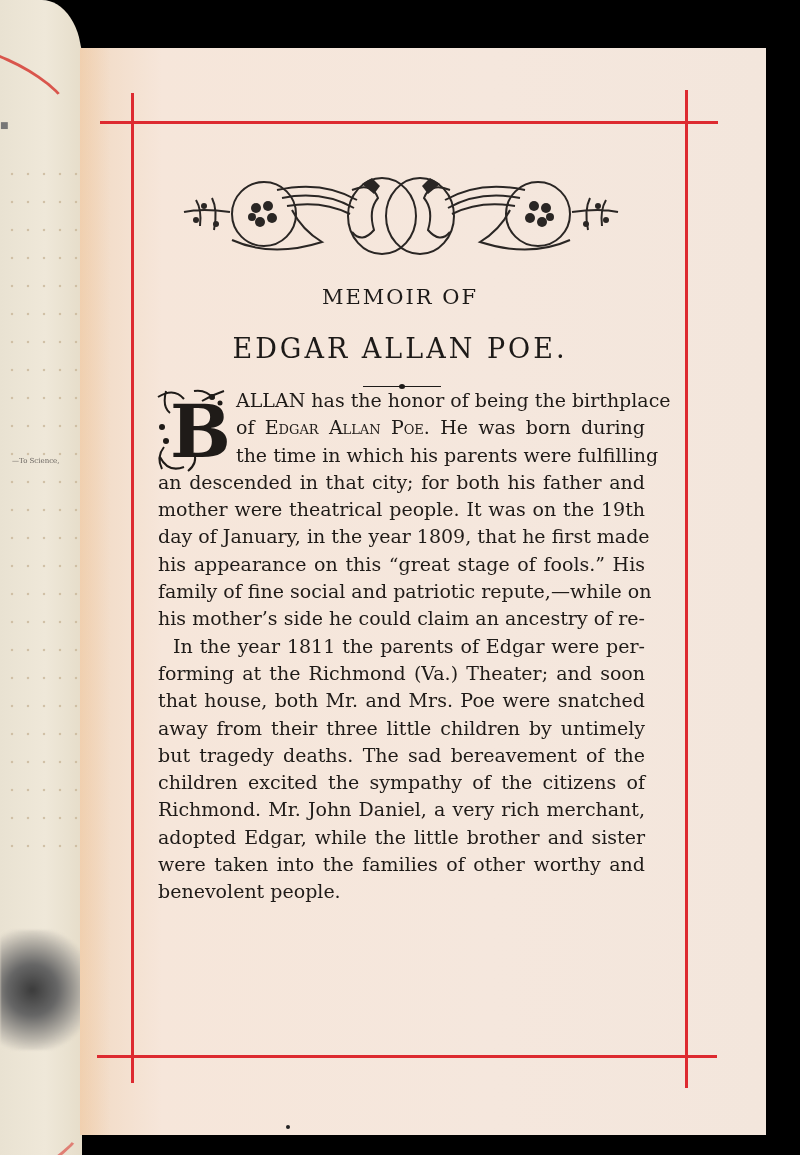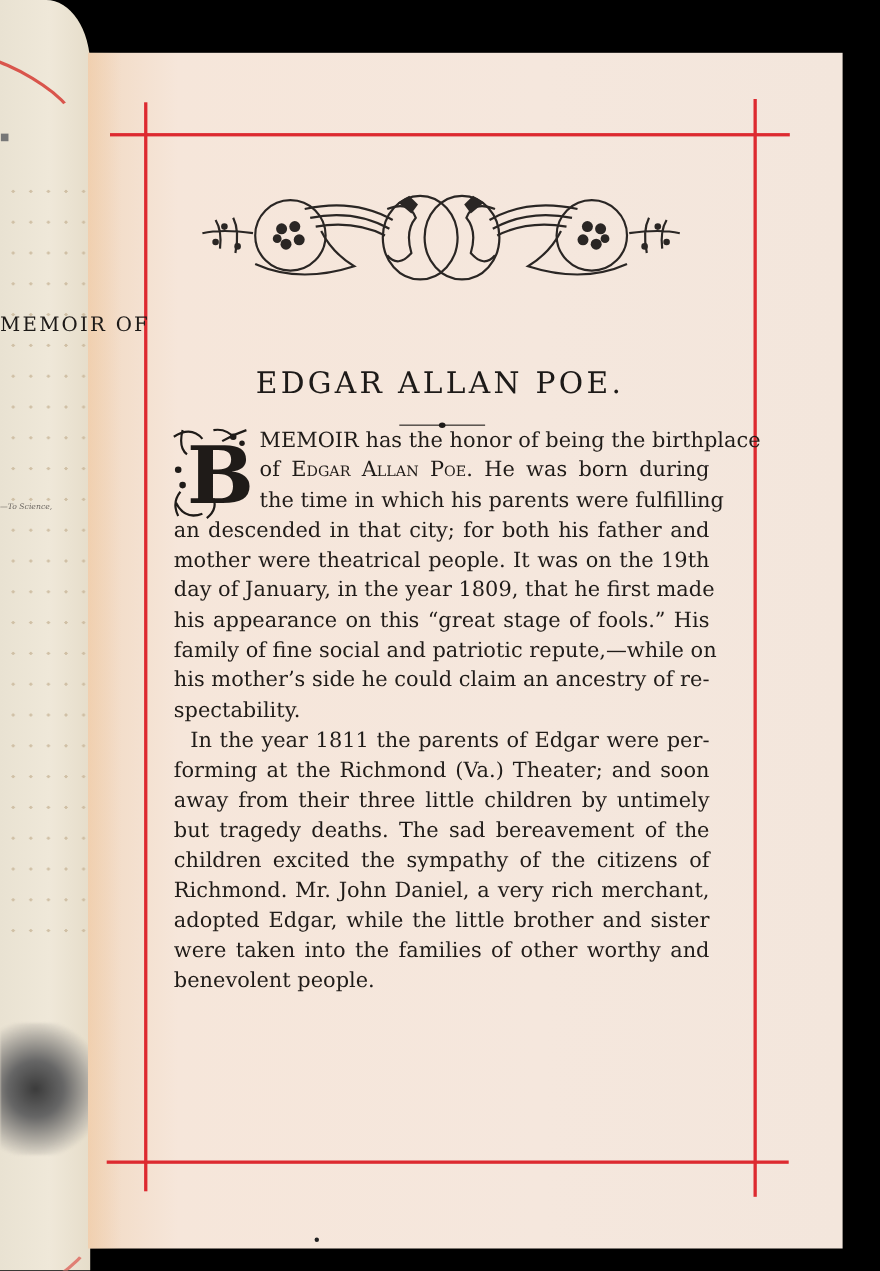--- a/index.html
+++ b/index.html
@@ -8,36 +8,36 @@
   
   .left-page { position:absolute; left:0; top:0; width:82px; height:1155px;
     background:linear-gradient(90deg,#e9e2d2 0%,#efe8d9 55%,#e6ddca 100%);
     border-top-right-radius:40px 60px; }
   .left-page .red-curve { position:absolute; border:3px solid #d9554c; border-radius:50%; }
   .left-page .curve-top { left:-200px; top:40px; width:276px; height:140px; border-color:#d9554c transparent transparent transparent; transform:rotate(12deg); }
   .left-page .curve-bot { left:-180px; top:1050px; width:270px; height:140px; border-color:transparent transparent #e07f74 transparent; transform:rotate(-12deg); }
   .dots { position:absolute; left:4px; top:160px; width:74px; height:700px;
     background-image:radial-gradient(circle,#c9b79a 1.4px,transparent 1.6px);
     background-size:16px 28px; opacity:.8; }
-  .left-fragment { position:absolute; left:0; top:457px; font-size:7px; color:#6a6560; white-space:nowrap; filter:blur(0.5px);font-style:italic; }
+  .left-fragment { position:absolute; left:12px; top:457px; font-size:7px; color:#6a6560; white-space:nowrap; filter:blur(0.5px); }
   .left-frag-top { position:absolute; left:0; top:120px; font-size:9px; color:#777; filter:blur(0.6px); }
   .left-illustration { position:absolute; left:0; top:930px; width:92px; height:120px;
     background:radial-gradient(ellipse at 35% 50%,#3b3b3b 0%,#666 30%,#bdb8ae 60%,transparent 75%); filter:blur(1px); }
 
   
   .page { position:absolute; left:80px; top:48px; width:686px; height:1087px;
     background:linear-gradient(90deg,#f1d9c2 0%,#f6e6da 12%,#f5e7dd 60%,#f3e6dc 100%); }
   .spine-shade { position:absolute; left:80px; top:48px; width:30px; height:1087px;
     background:linear-gradient(90deg,rgba(240,200,160,.55),rgba(240,200,160,0)); }
 
   .rule { position:absolute; background:#dd2a30; }
 
   .ornament { position:absolute; left:182px; top:170px; width:438px; height:92px; }
 
-  .title1 { position:absolute; left:0; width:800px; top:285px; text-align:left; font-size:18px; letter-spacing:2px; color:#1d1a18; }
+  .title1 { position:absolute; left:0; width:800px; top:285px; text-align:center; font-size:21px; letter-spacing:2px; color:#1d1a18; }
   .title2 { position:absolute; left:0; width:800px; top:333px; text-align:center; font-size:27px; letter-spacing:3px; color:#1d1a18; }
   .title-rule { position:absolute; left:363px; top:386px; width:78px; height:1.4px; background:#1d1a18; }
   .title-rule::after { content:""; position:absolute; left:36px; top:-2px; width:6px; height:5px; background:#1d1a18; border-radius:50%; }
 
   .body { position:absolute; left:158px; top:387px; width:487px; font-size:19px; line-height:27.3px; color:#1f1b18; text-align:justify; }
   .line { display:block; white-space:nowrap; text-align-last:justify; text-align:justify; }
   .line.last { text-align-last:left; }
   .line.indent1 { padding-left:78px; }
   .dropcap { position:absolute; left:-4px; top:0; width:78px; height:88px; }
   .smallcaps { font-variant:small-caps; }
@@ -122,33 +122,33 @@
     </g>
     <text x="16" y="70" font-family="DejaVu Serif, serif" font-size="72" font-weight="bold" fill="#1f1b18">B</text>
     <g fill="#1f1b18">
         <circle cx="58" cy="10" r="3"></circle>
         <circle cx="66" cy="16" r="2.5"></circle>
         <circle cx="8" cy="40" r="3"></circle>
         <circle cx="12" cy="54" r="3"></circle>
       </g>
   </svg>
 
-  <span class="line indent1"><span>MEMOIR</span><span> has the honor of being the birthplace</span></span>
+  <span class="line indent1"><span>ALLAN</span><span> has the honor of being the birthplace</span></span>
   <span class="line indent1"><span>of </span><span class="smallcaps">Edgar Allan Poe.</span><span>  He was born during</span></span>
   <span class="line indent1">the time in which his parents were fulfilling</span>
   <span class="line">an descended in that city; for both his father and</span>
   <span class="line">mother were theatrical people.  It was on the 19th</span>
   <span class="line">day of January, in the year 1809, that he first made</span>
   <span class="line">his appearance on this “great stage of fools.”  His</span>
   <span class="line">family of fine social and patriotic repute,—while on</span>
   <span class="line">his mother’s side he could claim an ancestry of re-</span>
-  <span class="line last">spectability.</span>
 
   <span class="line" style="padding-left:15px;">In the year 1811 the parents of Edgar were per-</span>
   <span class="line">forming at the Richmond (Va.) Theater; and soon</span>
+  <span class="line">that house, both Mr. and Mrs. Poe were snatched</span>
   <span class="line">away from their three little children by untimely</span>
   <span class="line">but tragedy deaths.  The sad bereavement of the</span>
   <span class="line">children excited the sympathy of the citizens of</span>
   <span class="line">Richmond.  Mr. John Daniel, a very rich merchant,</span>
   <span class="line">adopted Edgar, while the little brother and sister</span>
   <span class="line">were taken into the families of other worthy and</span>
   <span class="line last">benevolent people.</span>
 </div>
 
 <div class="folio-dot"></div>

